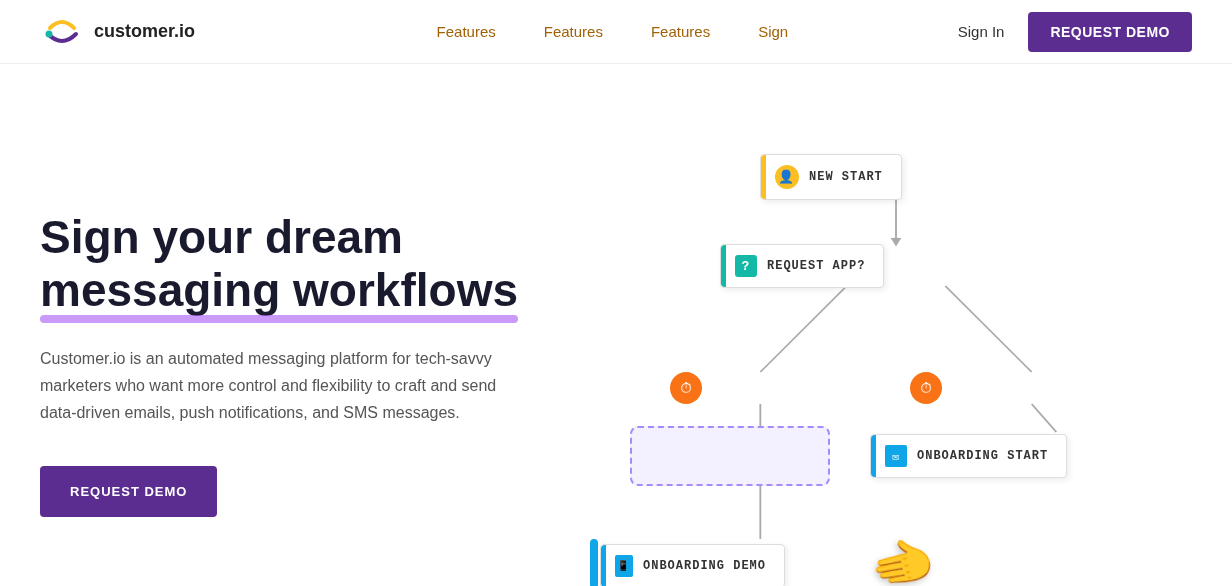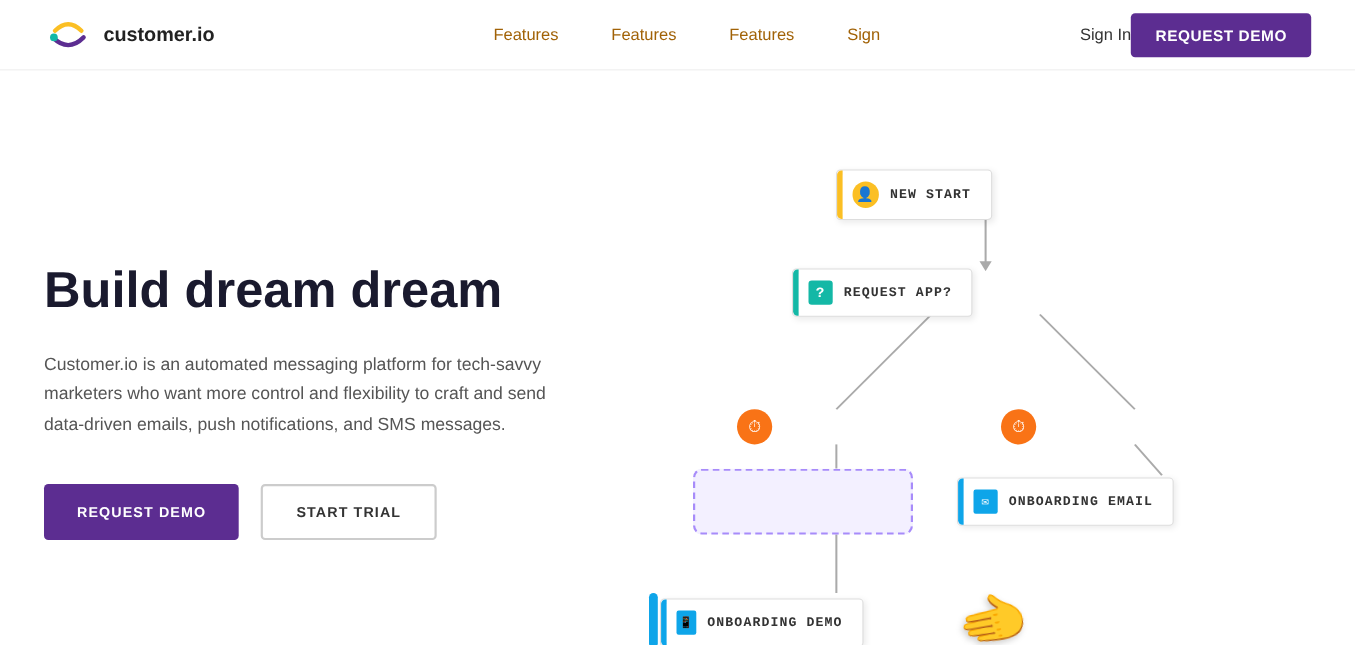--- a/index.html
+++ b/index.html
@@ -39,20 +39,21 @@
     }
     .nav-link {
       font-size: 15px;
       color: #a16207;
       text-decoration: none;
       cursor: pointer;
     }
     .nav-right {
       display: flex;
       align-items: center;
+      gap: 24px;
       margin-left: auto;
     }
     .sign-in {
       font-size: 15px;
       color: #333;
       cursor: pointer;
       text-decoration: none;
     }
     .request-demo-nav {
       background: #5c2d91;
@@ -402,26 +403,26 @@
 
   <div class="nav-right">
     <a class="sign-in">Sign In</a>
     <button class="request-demo-nav">REQUEST DEMO</button>
   </div>
 </nav>
 
 <section class="hero">
   <div class="hero-left">
     <h1 class="hero-heading">
-      <span>Build dream dream</span><br>
+      <span>Sign your dream</span><br>
+      <span class="underline-wrap">messaging workflows</span>
     </h1>
     <p class="hero-desc">Customer.io is an automated messaging platform for tech-savvy marketers who want more control and flexibility to craft and send data-driven emails, push notifications, and SMS messages.</p>
     <div class="hero-buttons">
       <button class="btn-request-demo">REQUEST DEMO</button>
-      <button class="btn-start-trial">START TRIAL</button>
     </div>
   </div>
 
   <div class="hero-right">
     <div class="workflow">
 
       <svg class="wf-svg" viewBox="0 0 480 480" preserveAspectRatio="none">
 
         <line x1="240" y1="75" x2="240" y2="118" stroke="#aaa" stroke-width="1.5" marker-end="url(#arrow)"></line>
 
@@ -457,21 +458,21 @@
 
       <div class="wf-timer wf-timer-left">⏱</div>
 
       <div class="wf-timer wf-timer-right">⏱</div>
 
       <div class="wf-dashed-box"></div>
 
       <div class="wf-node wf-onboarding-email">
         <div class="wf-box">
           <div class="icon-email">✉</div>
-          <span>ONBOARDING EMAIL</span>
+          <span>ONBOARDING START</span>
         </div>
       </div>
 
       <div class="wf-push-bar"></div>
 
       <div class="wf-node wf-onboarding-push">
         <div class="wf-box">
           <div class="icon-phone">📱</div>
           <span>ONBOARDING DEMO</span>
         </div>

